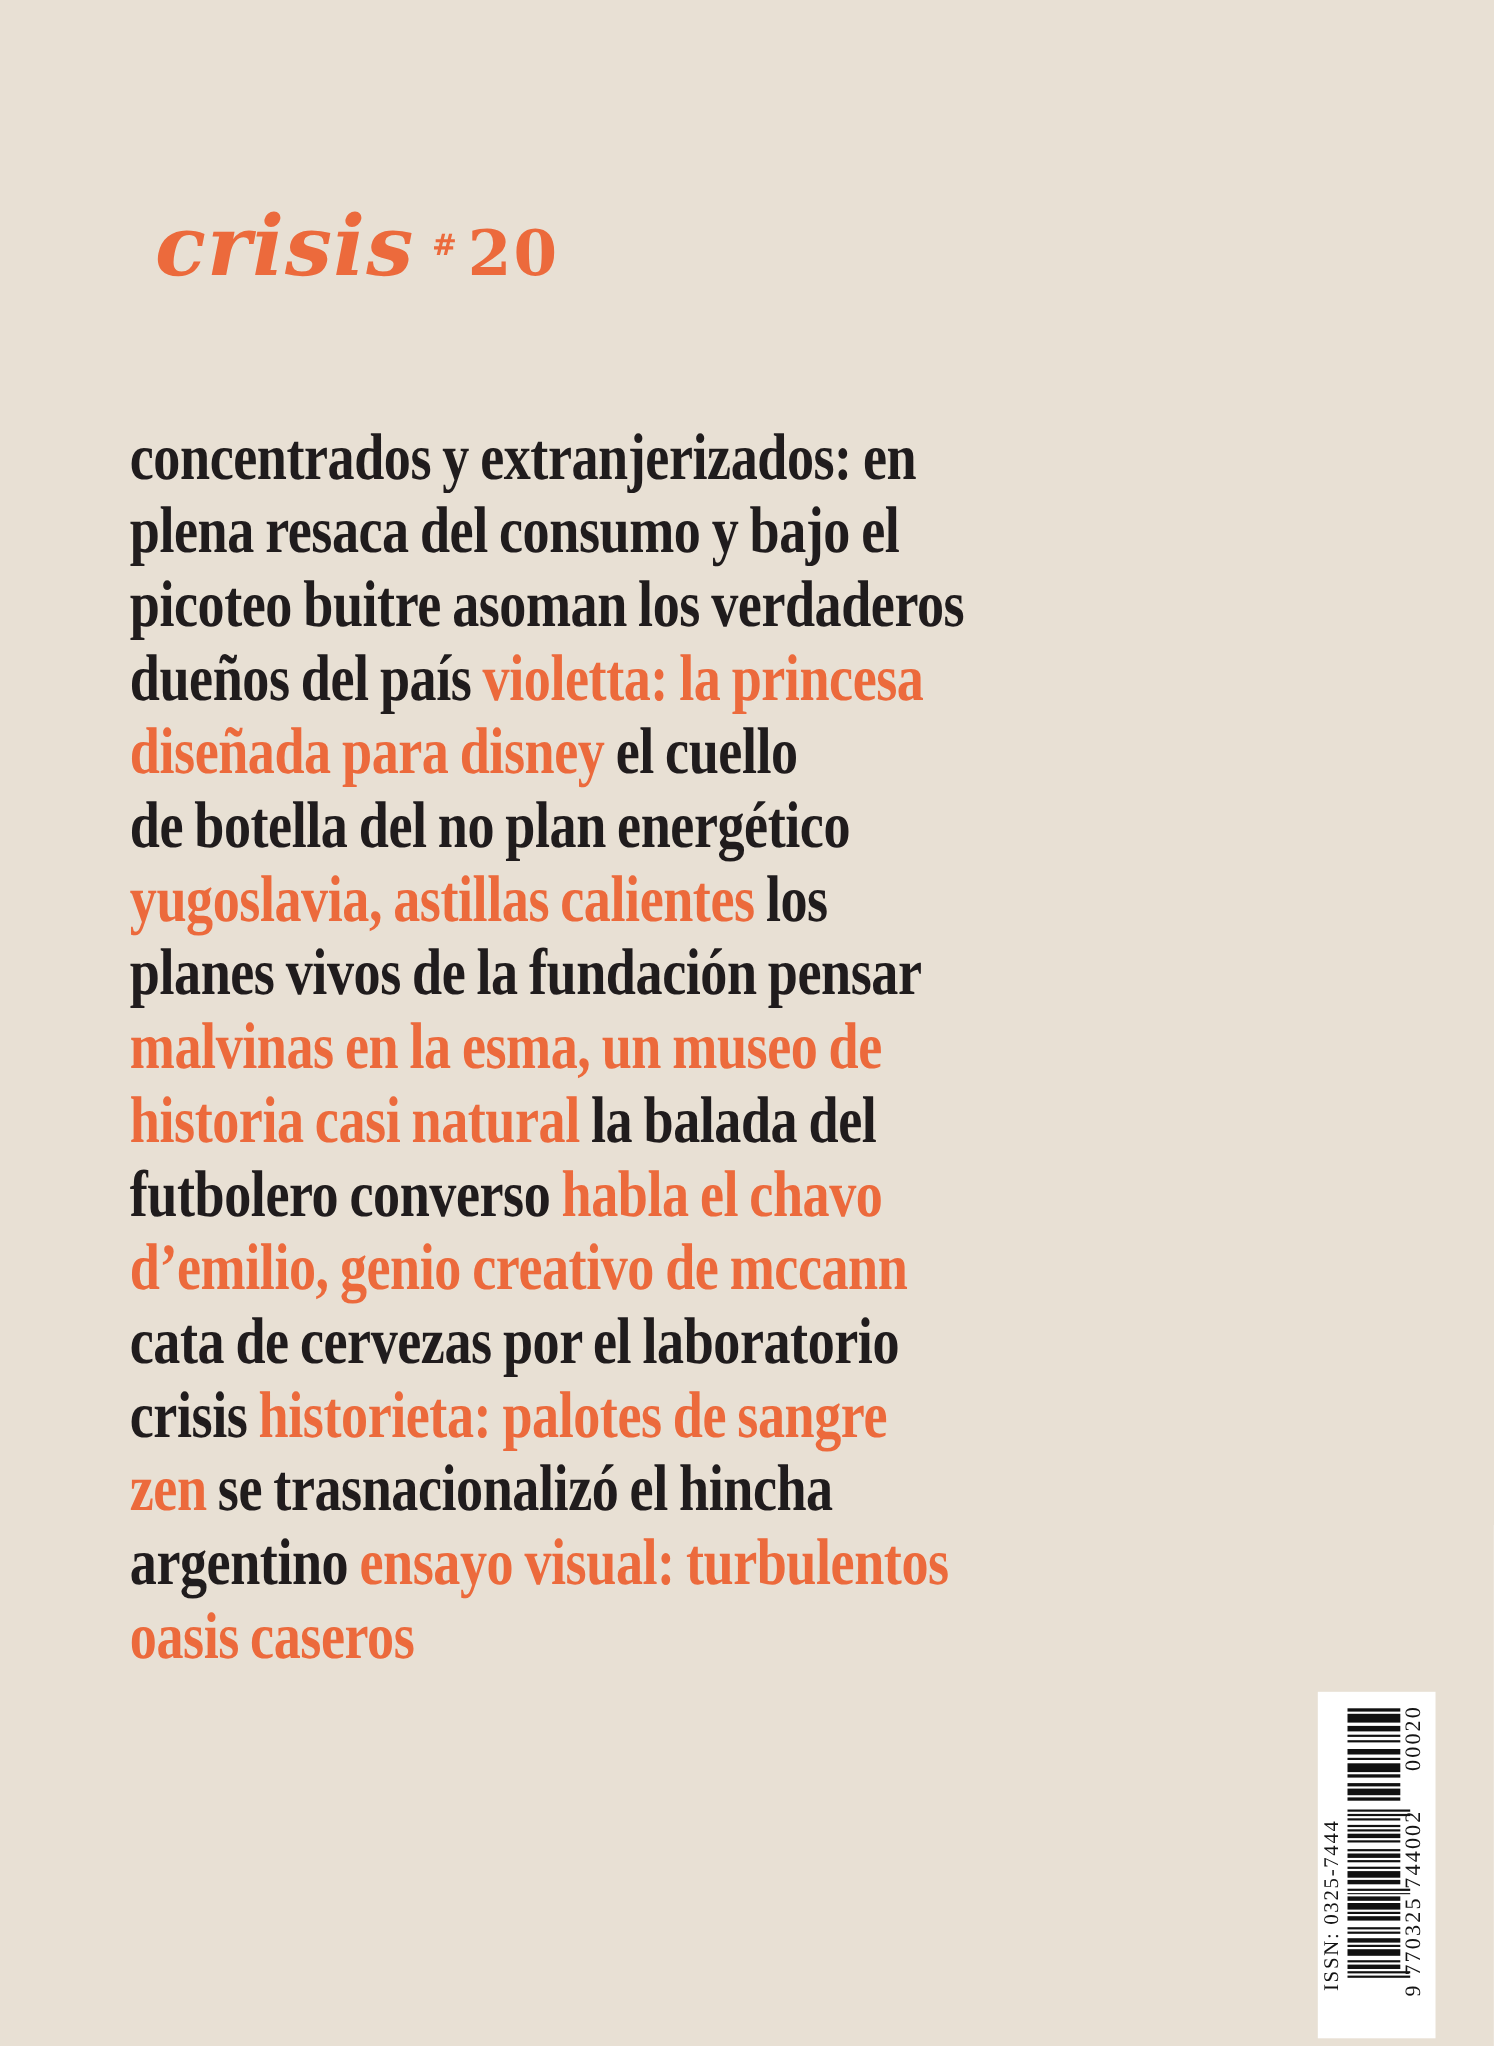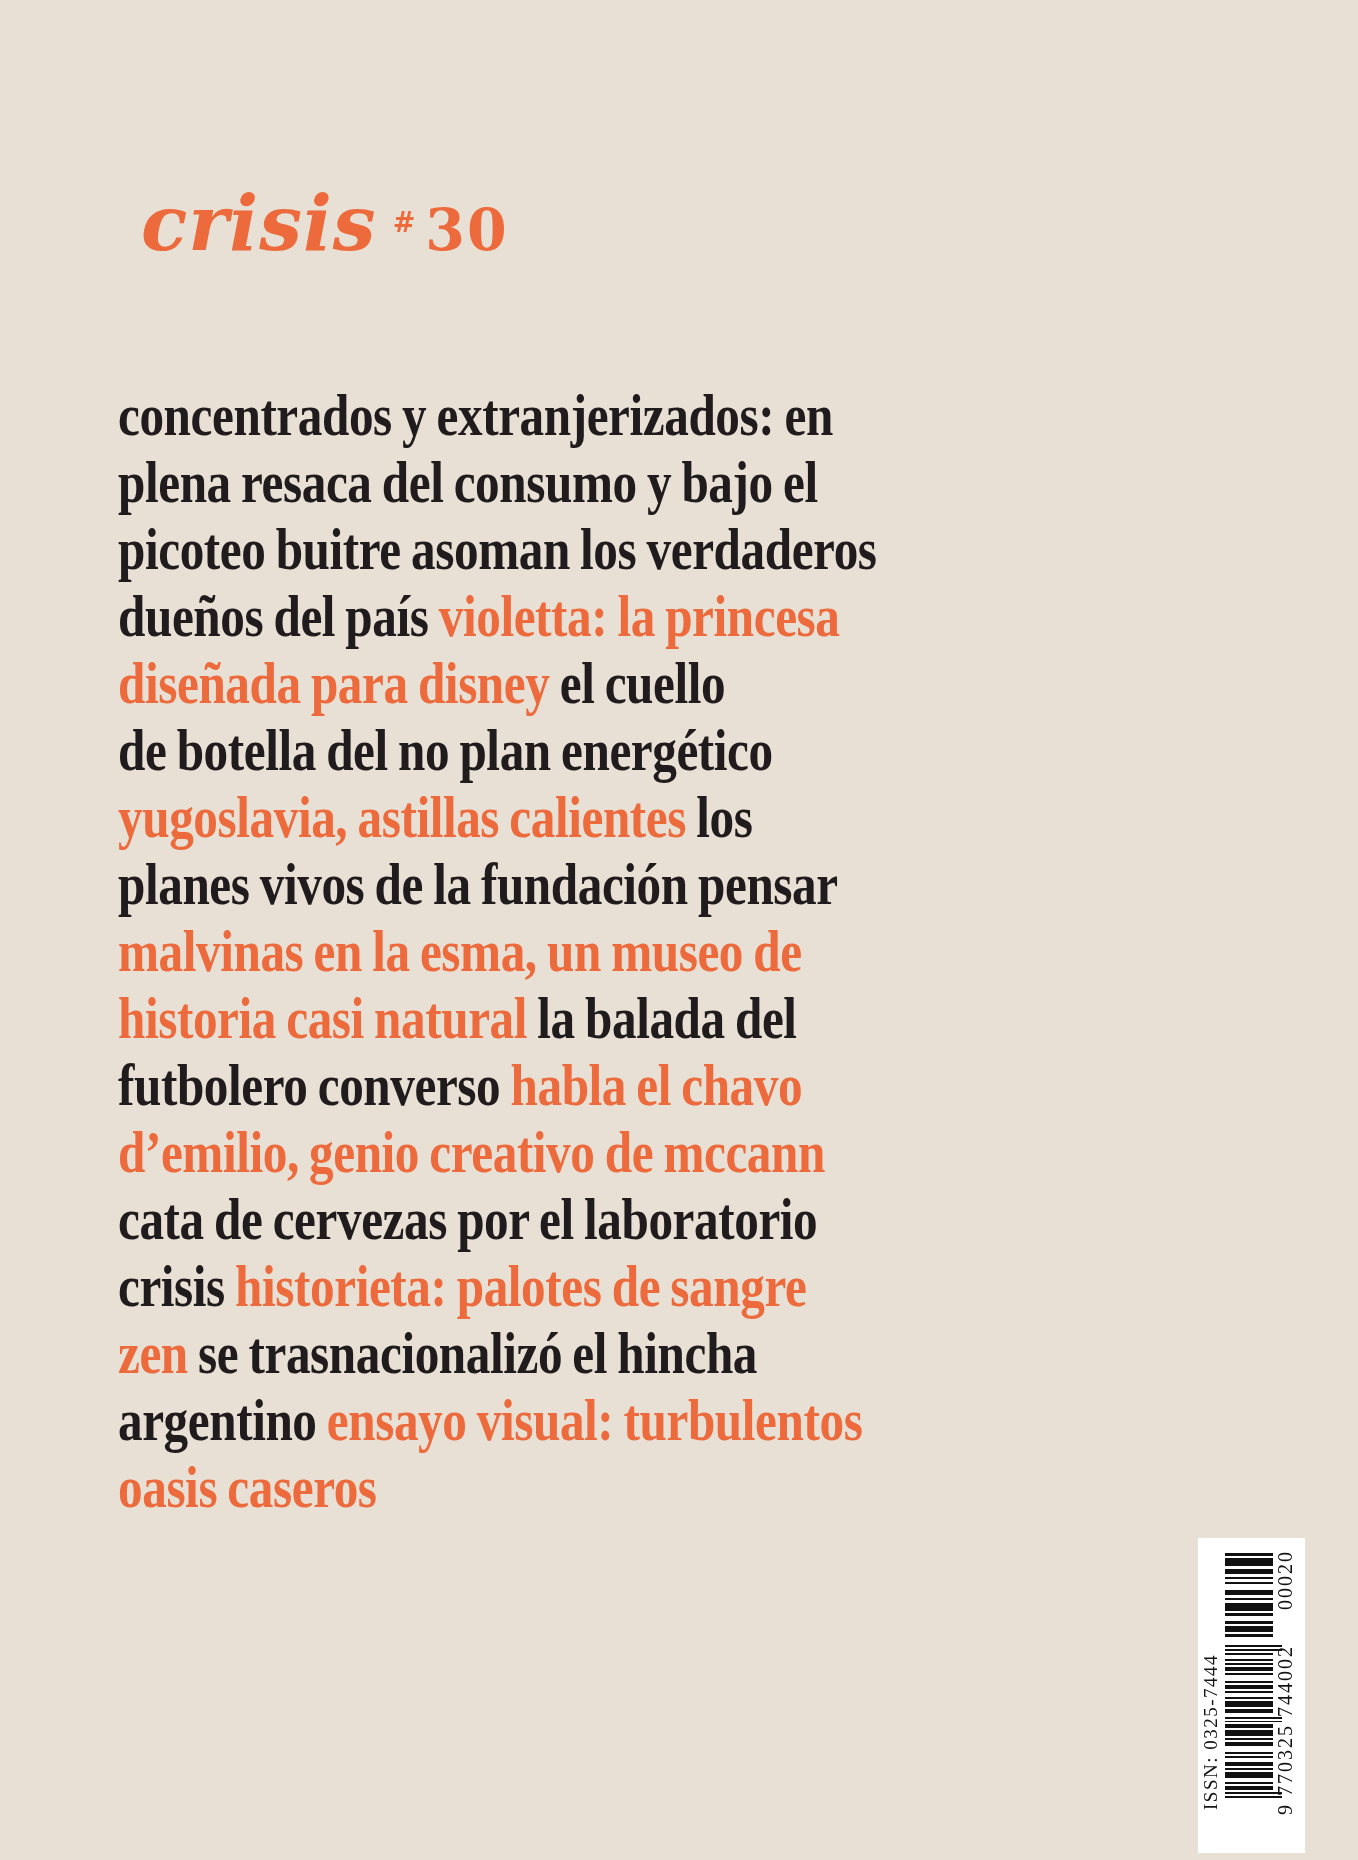--- a/index.html
+++ b/index.html
@@ -119,21 +119,21 @@
   #digits-addon { left: 243px; }
 </style>
 </head>
 <body>
 
 <div id="canvas" style="--bg: #e8e0d4; --orange: #ec6a3c; --black: #201c1d; --barcode-bg: #ffffff;">
 
   <header id="logo">
     <span id="logo-title">crisis</span>
     <span id="logo-hash">#</span>
-    <span id="logo-num">30</span>
+    <span id="logo-num">20</span>
   </header>
 
   <main id="toc">
       <div class="toc-line"><span class="seg-black">concentrados y extranjerizados: en</span></div>
       <div class="toc-line"><span class="seg-black">plena resaca del consumo y bajo el</span></div>
       <div class="toc-line"><span class="seg-black">picoteo buitre asoman los verdaderos</span></div>
       <div class="toc-line"><span class="seg-black">dueños del país </span><span class="seg-orange">violetta: la princesa</span></div>
       <div class="toc-line"><span class="seg-orange">diseñada para disney </span><span class="seg-black">el cuello</span></div>
       <div class="toc-line"><span class="seg-black">de botella del no plan energético</span></div>
       <div class="toc-line"><span class="seg-orange">yugoslavia, astillas calientes </span><span class="seg-black">los</span></div>

